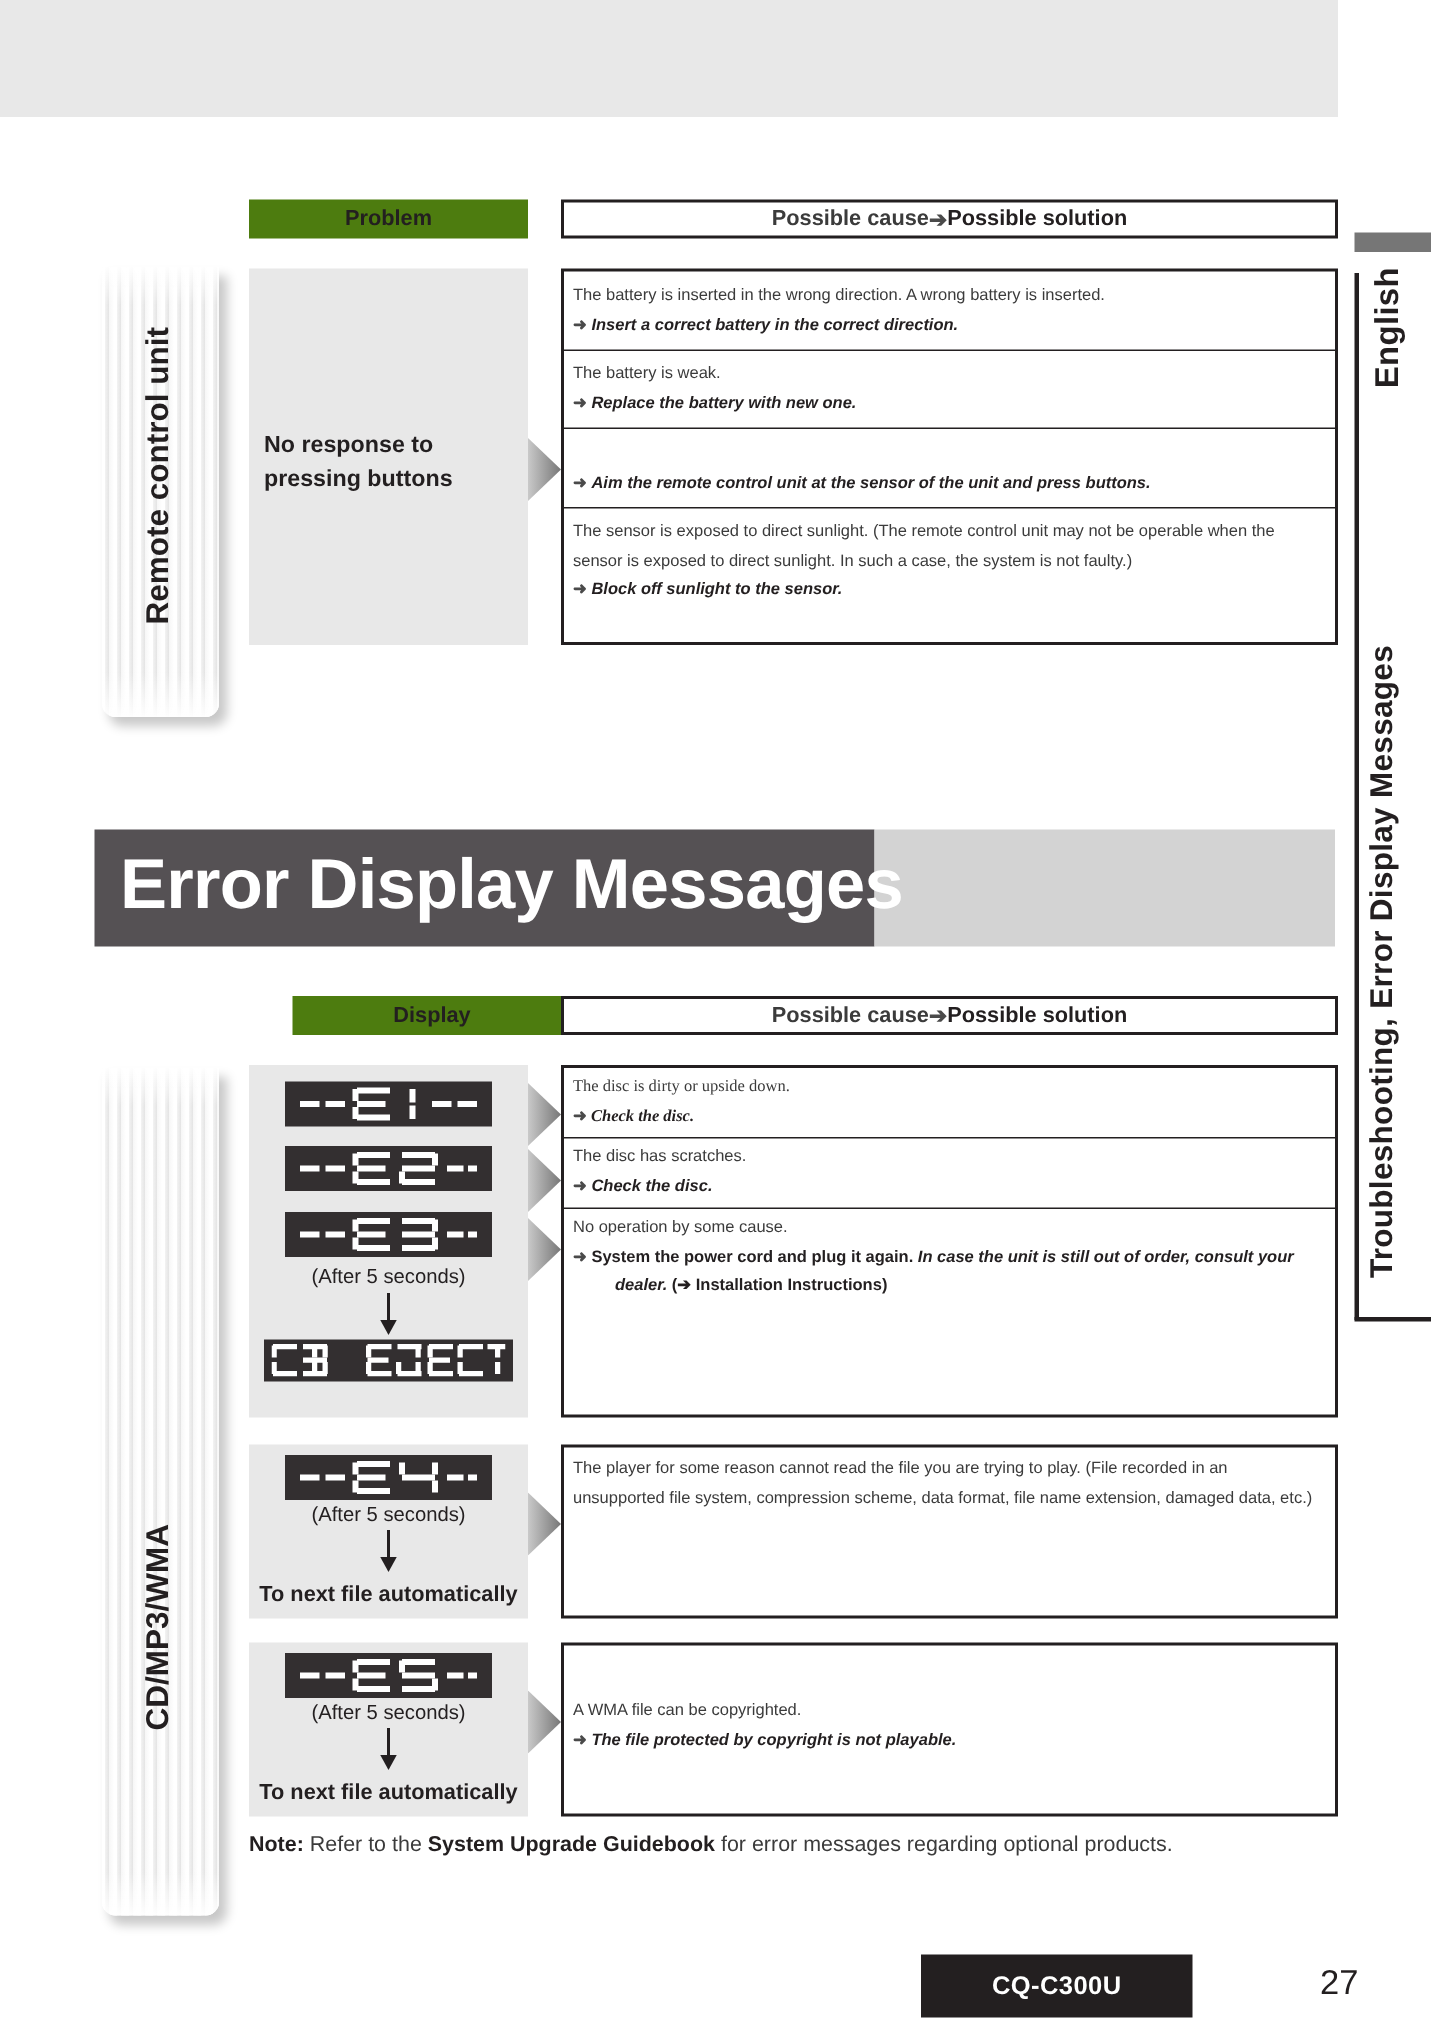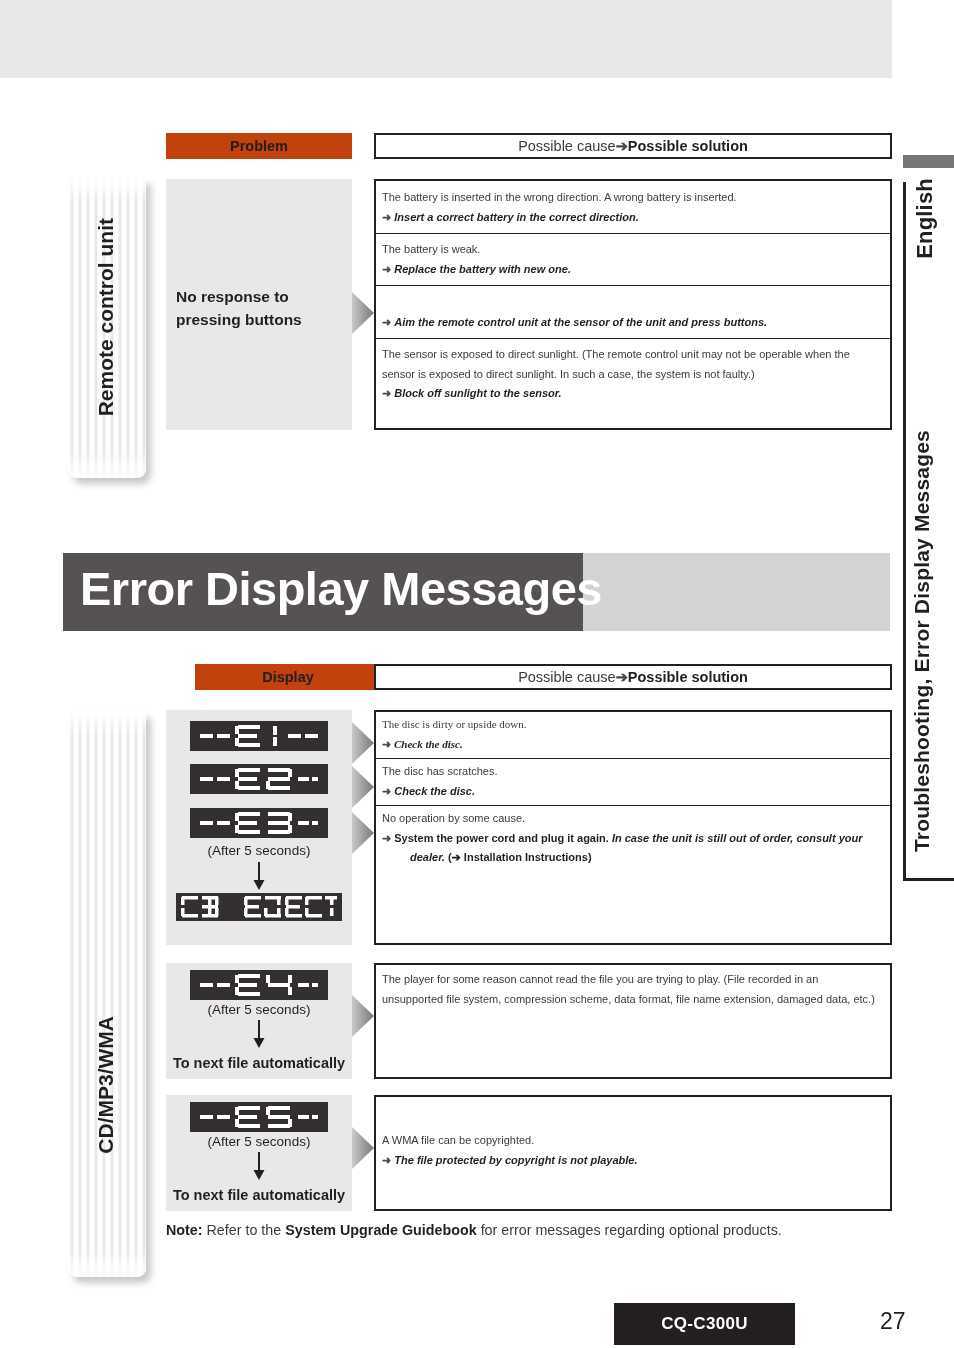--- a/index.html
+++ b/index.html
@@ -95,38 +95,38 @@
     z-index: 3;
   }
   #tab-remote { left: 68px; top: 178px; width: 78px; height: 300px; }
   #tab-remote .tab-text { top: 40px; }
   #tab-cd { left: 68px; top: 712px; width: 78px; height: 565px; }
   #tab-cd .tab-text { top: 304px; }
 
   
   .hdr-left {
     position: absolute;
-    background: #c2410c;
+    background: #4d7c0f;
     font-weight: bold;
     font-size: 14.5px;
     display: flex;
     align-items: center;
     justify-content: center;
   }
   .hdr-right {
     position: absolute;
     border: 2px solid #231f20;
     background: #ffffff;
     font-size: 14.5px;
     display: flex;
     align-items: center;
     justify-content: center;
     box-sizing: border-box;
   }
-  .hdr-right .lite { font-weight: normal; color: #3b3b3b; }
+  .hdr-right .lite { font-weight: bold; color: #3b3b3b; }
   .hdr-right .bold { font-weight: bold; }
 
   
   .gray-col {
     position: absolute;
     background: #e8e8e8;
   }
   .wbox {
     position: absolute;
     border: 2px solid #231f20;

